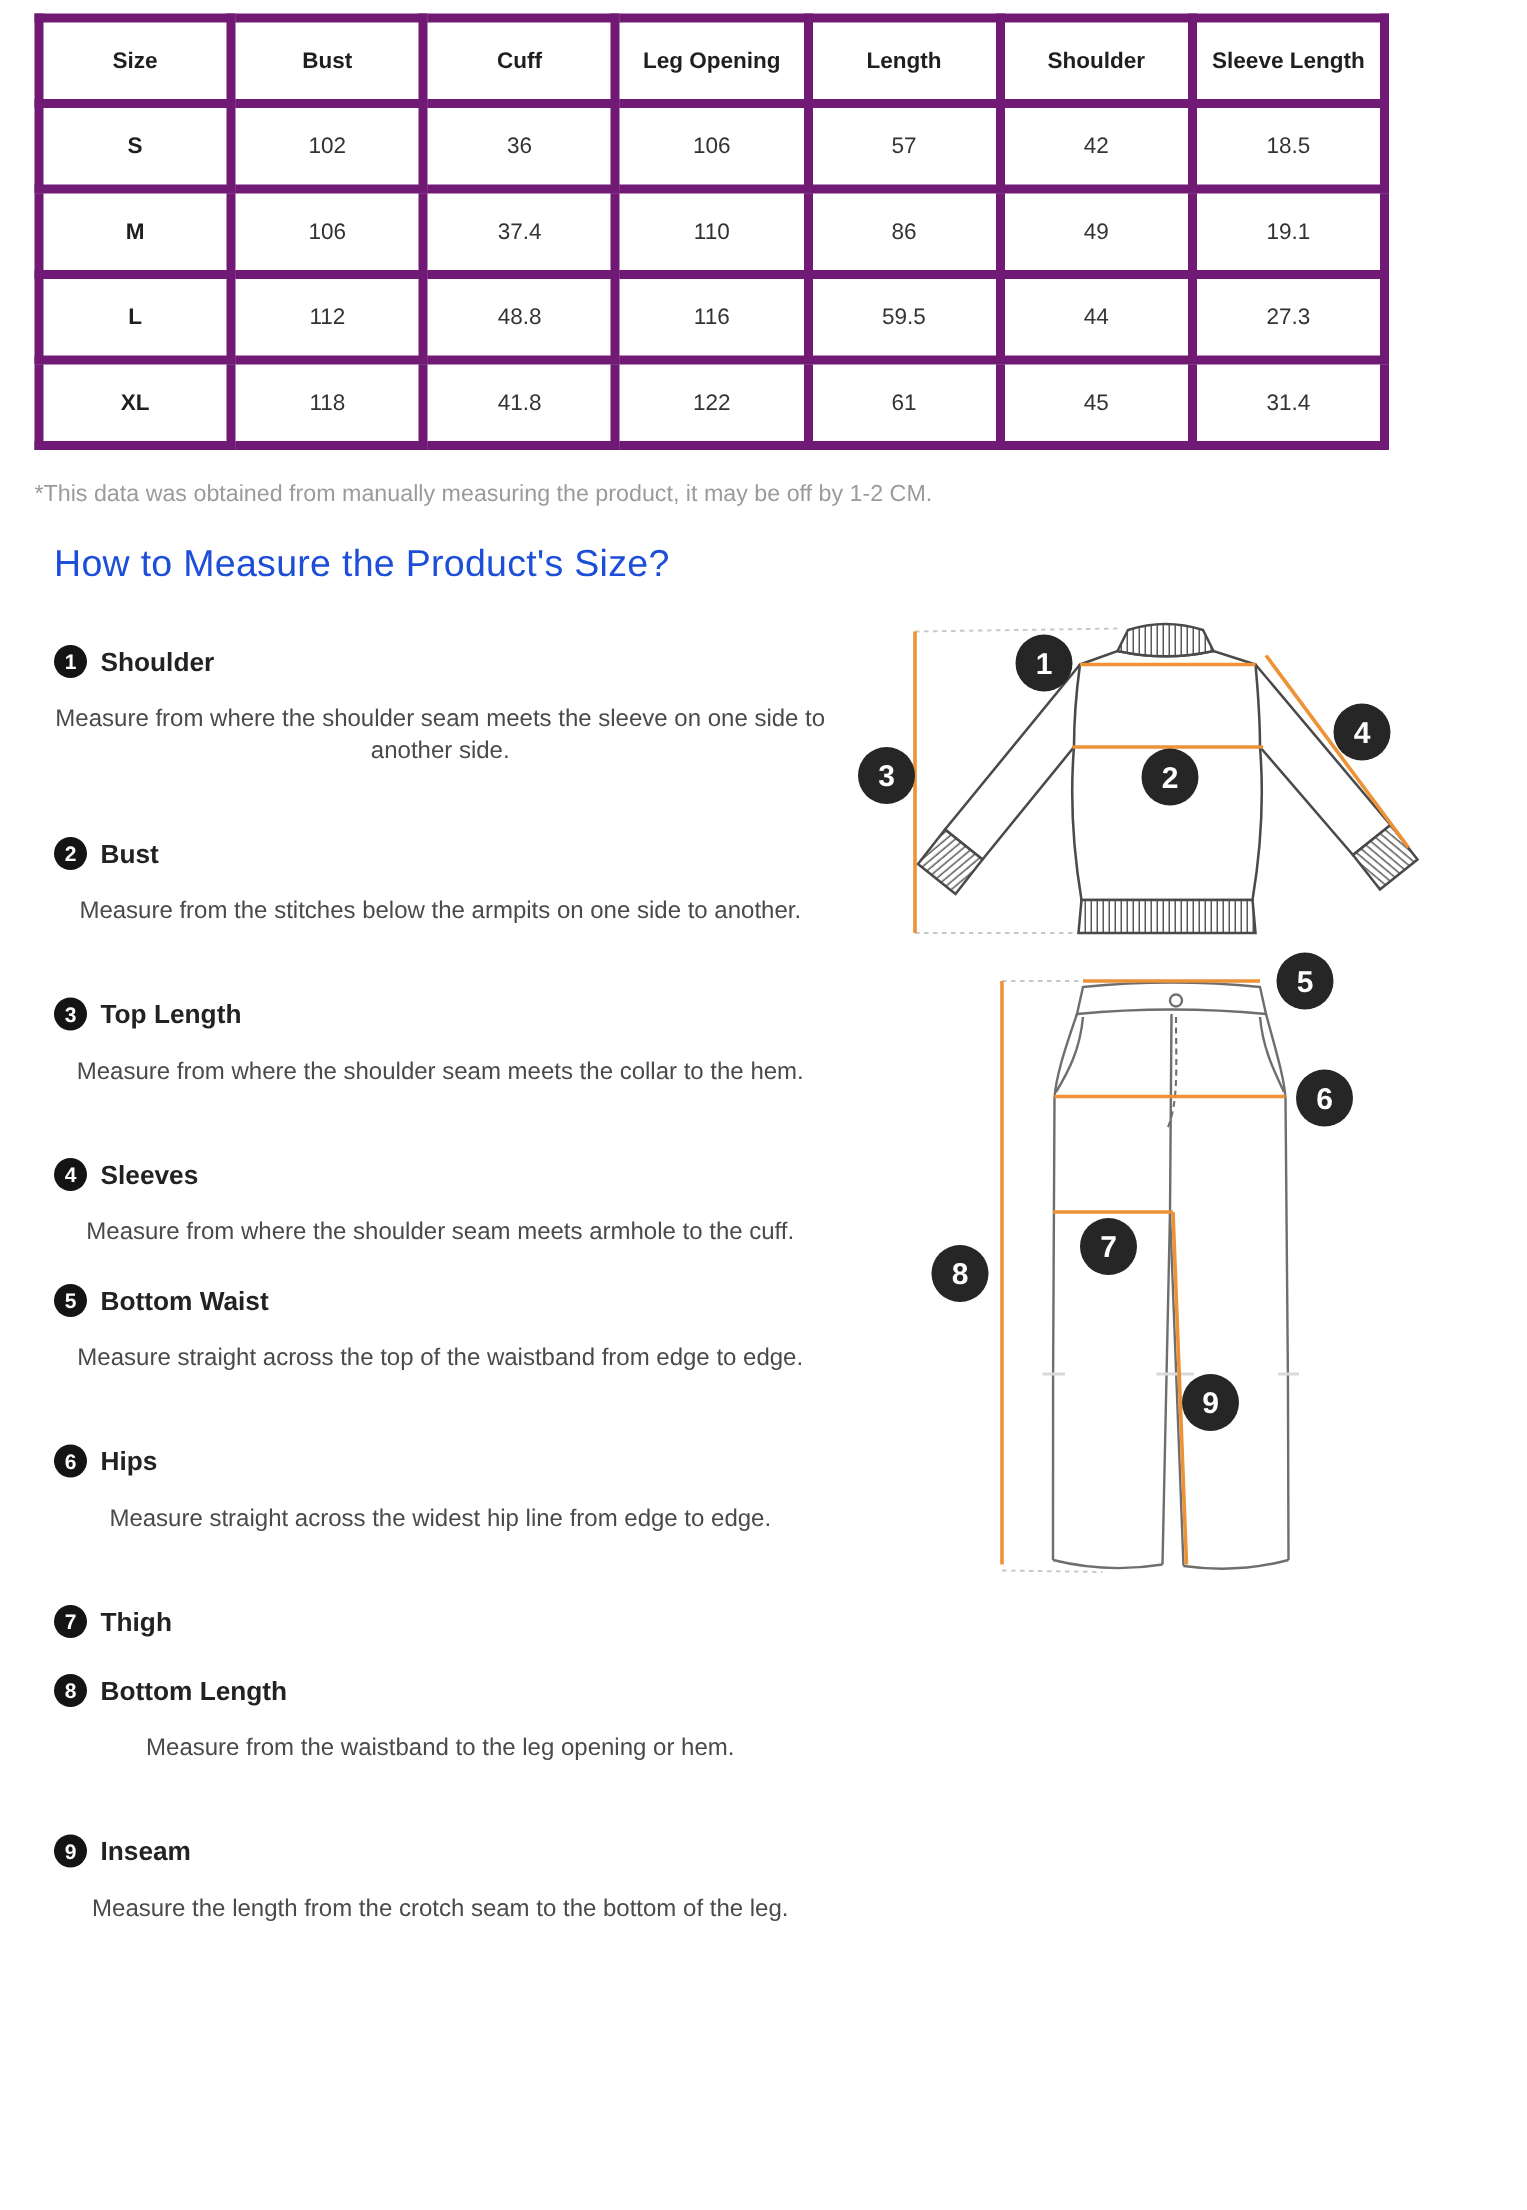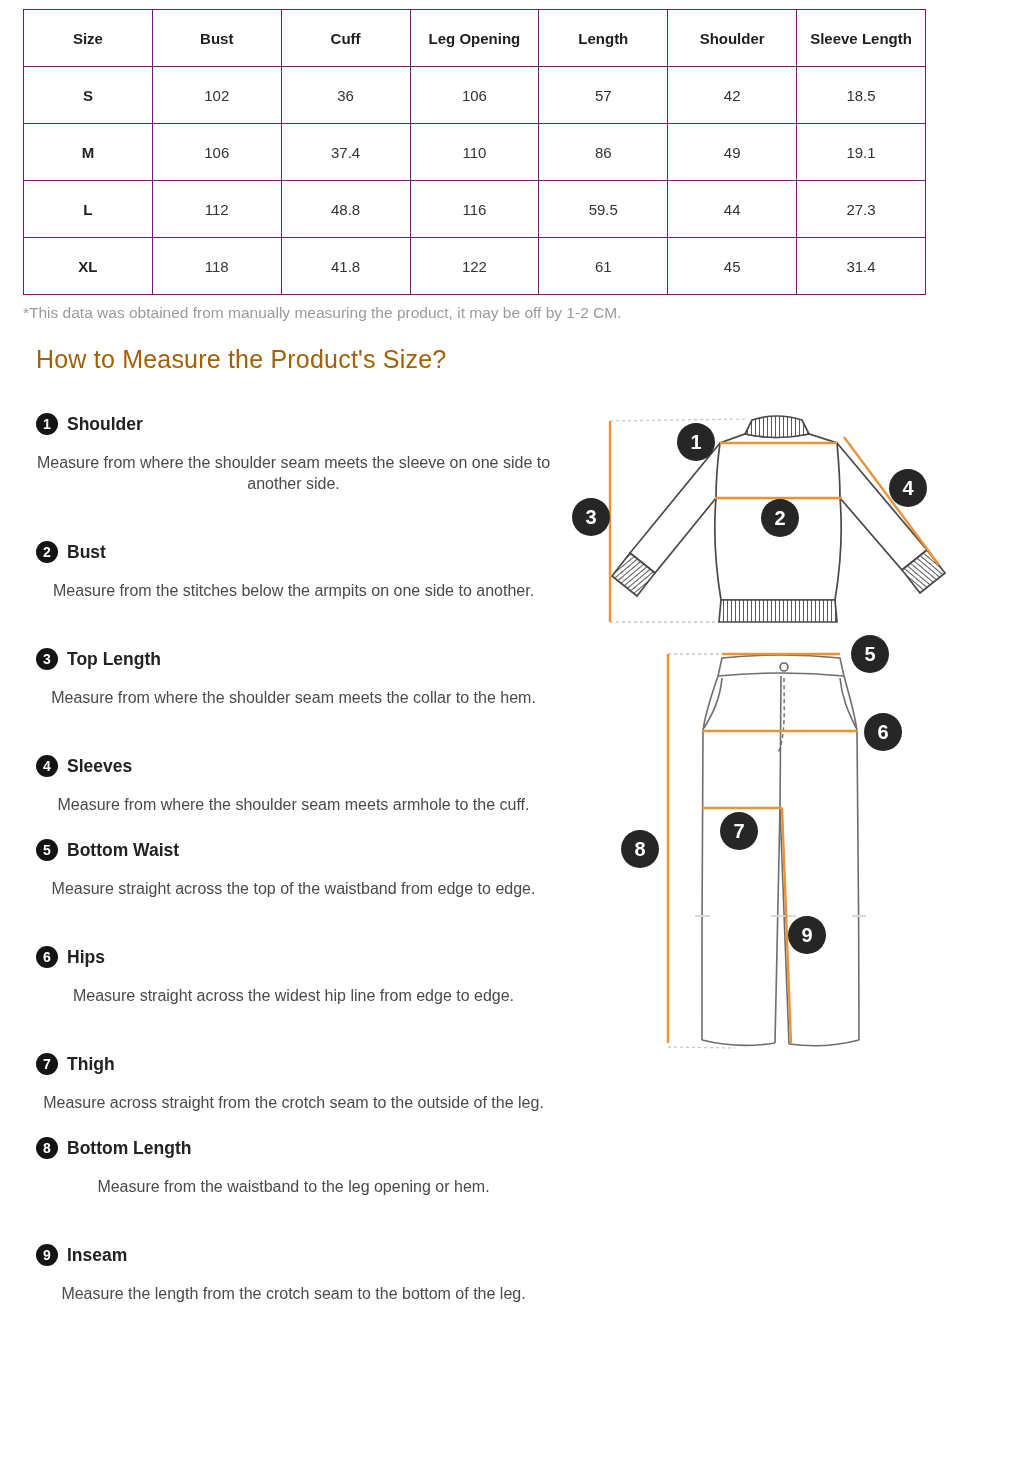--- a/index.html
+++ b/index.html
@@ -12,41 +12,41 @@
   }
 
   
   .size-table {
     margin: 9px 0 0 23px;
     width: 903px;
     border-collapse: collapse;
     table-layout: fixed;
   }
   .size-table th, .size-table td {
-    border: 1px solid #701a75;
+    border: 6px solid #701a75;
     text-align: center;
     font-size: 15px;
     height: 57px;
     color: #333;
     background: #fff;
   }
   .size-table thead th { font-weight: bold; color: #1f1f1f; font-size: 15px; }
   .size-table td.size-cell { font-weight: bold; color: #1f1f1f; }
 
   
   .note {
-    margin: 9px 0 0 23px;
+    margin: 21px 0 0 23px;
     font-size: 15.5px;
     color: #9b9b9b;
   }
   .page-heading {
     margin: 23px 0 0 36px;
     font-size: 25px;
     font-weight: 400;
-    color: #a16207;
+    color: #1d4ed8;
     letter-spacing: 0.2px;
   }
 
   
   .sections {
     margin-left: 36px;
     width: 530px;
   }
   .section { margin-top: 47px; }
   .section:first-child { margin-top: 39px; }
@@ -178,21 +178,20 @@
       <span class="num-badge">6</span>
       <span class="section-title">Hips</span>
     </div>
     <p class="section-desc">Measure straight across the widest hip line from edge to edge.</p>
   </div>
   <div class="section">
     <div class="section-title-row">
       <span class="num-badge">7</span>
       <span class="section-title">Thigh</span>
     </div>
-    <p class="section-desc">Measure across straight from the crotch seam to the outside of the leg.</p>
   </div>
   <div class="section">
     <div class="section-title-row">
       <span class="num-badge">8</span>
       <span class="section-title">Bottom Length</span>
     </div>
     <p class="section-desc">Measure from the waistband to the leg opening or hem.</p>
   </div>
   <div class="section">
     <div class="section-title-row">

